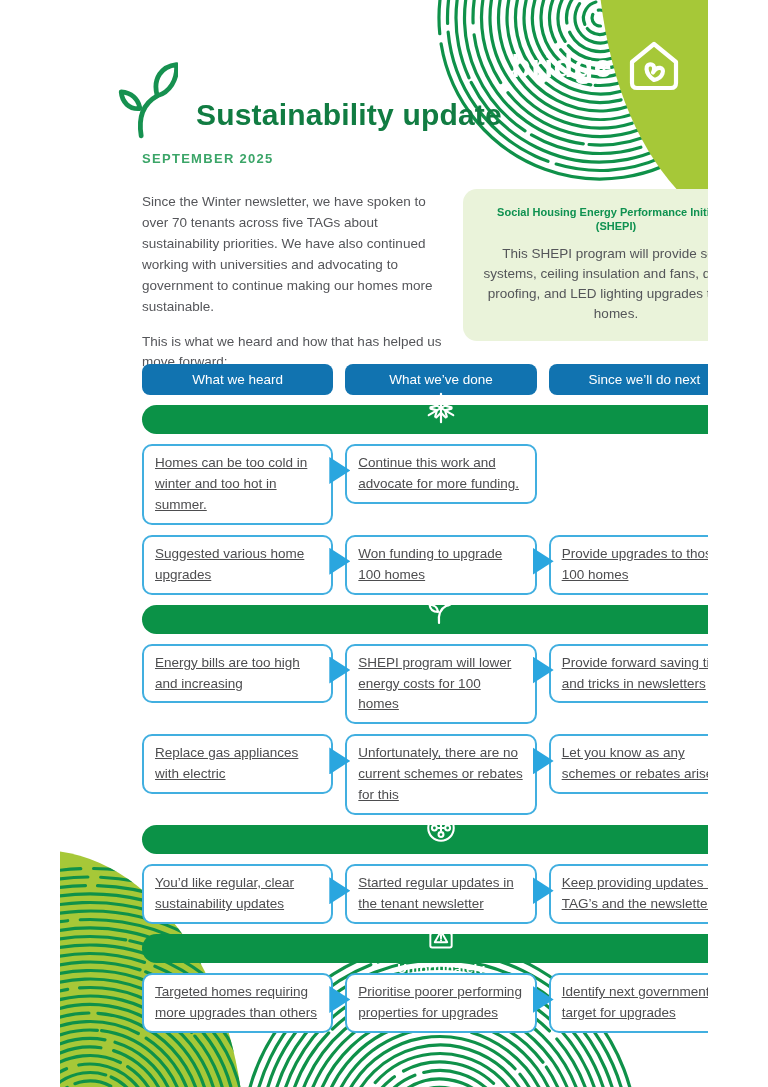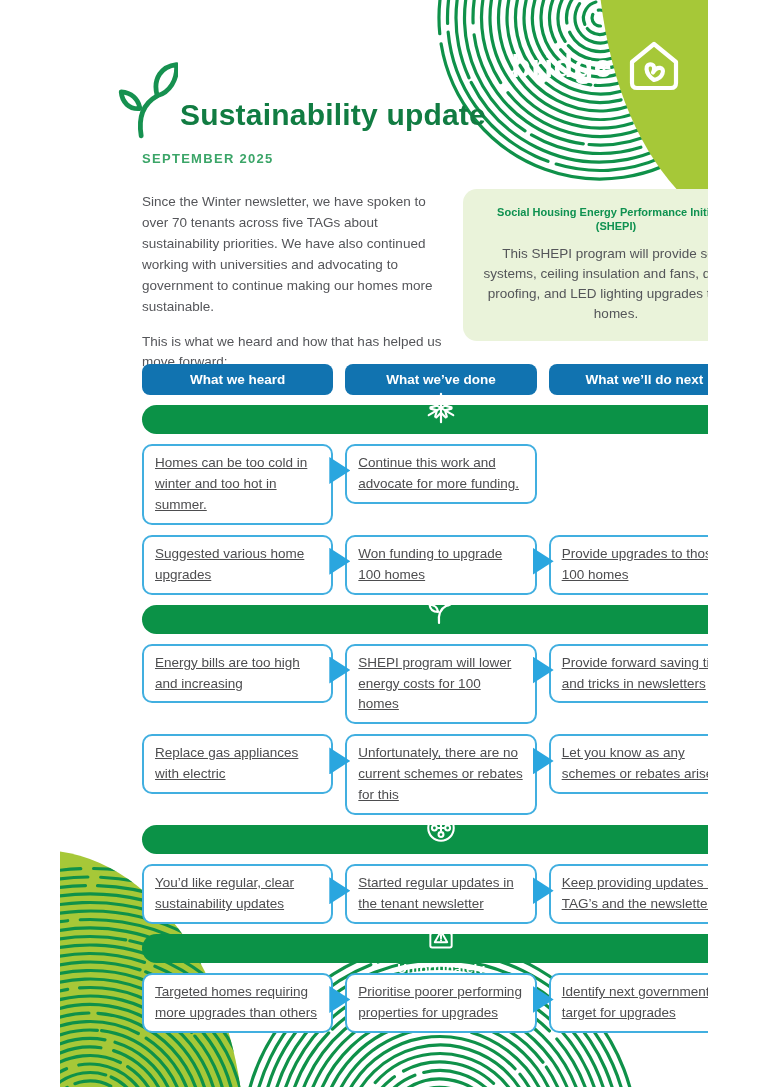--- a/index.html
+++ b/index.html
@@ -18,36 +18,36 @@
   *{margin:0;padding:0;box-sizing:border-box;}
   html,body{background:#ffffff;}
   body{font-family:"Liberation Sans","DejaVu Sans",sans-serif;}
   .page{position:relative;width:648px;height:1087px;background:#fff;overflow:hidden;margin:0 auto;}
   .decor{position:absolute;inset:0;width:768px;height:1087px;z-index:0;pointer-events:none;}
 
   .brand{position:absolute;top:38px;right:24px;z-index:2;display:flex;align-items:center;gap:12px;}
   .brand-text{color:#fff;font-size:32px;font-weight:bold;letter-spacing:.5px;line-height:1;}
   .brand svg{display:block;}
 
-  .title-block{position:absolute;left:54px;top:58px;z-index:2;display:flex;align-items:flex-end;gap:2px;}
+  .title-block{position:absolute;left:54px;top:58px;z-index:2;display:flex;align-items:flex-end;gap:18px;}
   .title-block svg{display:block;margin-bottom:-6px;}
   .page-title{color:var(--title-green);font-size:30px;font-weight:bold;letter-spacing:.2px;line-height:1;padding-bottom:4px;}
 
   .date{position:absolute;left:82px;top:151px;z-index:2;color:var(--date-green);font-size:13px;font-weight:bold;letter-spacing:1.3px;}
 
   .intro{position:absolute;left:82px;top:192px;width:302px;z-index:2;color:var(--text-gray);font-size:13.5px;line-height:1.55;}
   .intro p + p{margin-top:14px;}
 
   .shepi{position:absolute;left:403px;top:189px;width:306px;z-index:2;background:var(--shepi-bg);border-radius:14px;padding:16px 18px;text-align:center;}
   .shepi-title{color:var(--shepi-title-green);font-size:11px;font-weight:bold;line-height:1.3;margin-bottom:10px;}
   .shepi-body{color:var(--text-gray);font-size:13.5px;line-height:1.5;}
 
   .matrix{position:absolute;left:82px;top:364px;width:598px;z-index:2;}
   .grid3{display:grid;grid-template-columns:repeat(3,1fr);gap:12px;align-items:start;}
-  .col-pill{background:var(--header-blue);color:#fff;border-radius:8px;height:31px;display:flex;align-items:center;justify-content:center;font-size:13.5px;font-weight:bold;}
+  .col-pill{background:var(--header-blue);color:#fff;border-radius:8px;height:31px;display:flex;align-items:center;justify-content:center;font-size:13.5px;font-weight:normal;}
   .band{background:var(--band-green);color:#fff;border-radius:999px;height:29px;margin:10px 0;display:flex;align-items:center;justify-content:center;gap:9px;font-size:13.5px;font-weight:bold;overflow:visible;flex-direction:column;}
   .band svg{flex:0 0 auto;display:block;}
   .row{margin-bottom:10px;}
   .cell{position:relative;background:#fff;border:2px solid var(--cell-border-blue);border-radius:10px;padding:7px 11px;font-size:13.5px;line-height:1.55;color:#4d4d4f;text-decoration:underline;}
   .flow-arrow{position:absolute;right:-19px;top:11px;width:21px;height:27px;background:var(--arrow-blue);clip-path:polygon(0 0,100% 50%,0 100%);z-index:3;}
 </style>
 </head>
 <body>
 
 <div class="page">
@@ -169,21 +169,21 @@
   <aside class="shepi">
     <div class="shepi-title">Social Housing Energy Performance Initiative (SHEPI)</div>
     <div class="shepi-body">This SHEPI program will provide solar systems, ceiling insulation and fans, draught proofing, and LED lighting upgrades to 100 homes.</div>
   </aside>
 
   <div class="matrix">
 
     <div class="grid3">
       <div class="col-pill">What we heard</div>
       <div class="col-pill">What we’ve done</div>
-      <div class="col-pill">What we’ll do next</div>
+      <div class="col-pill">Since we’ll do next</div>
     </div>
 
     <div class="band">
       <svg width="34" height="34" viewBox="0 0 36 36">
         <g stroke="#ffffff" stroke-width="2.3" stroke-linecap="round" fill="none">
           <g>
               <line x1="18" y1="3" x2="18" y2="33"></line>
               <path d="M13 8 L18 13 L23 8"></path>
               <path d="M13 28 L18 23 L23 28"></path>
             </g>

